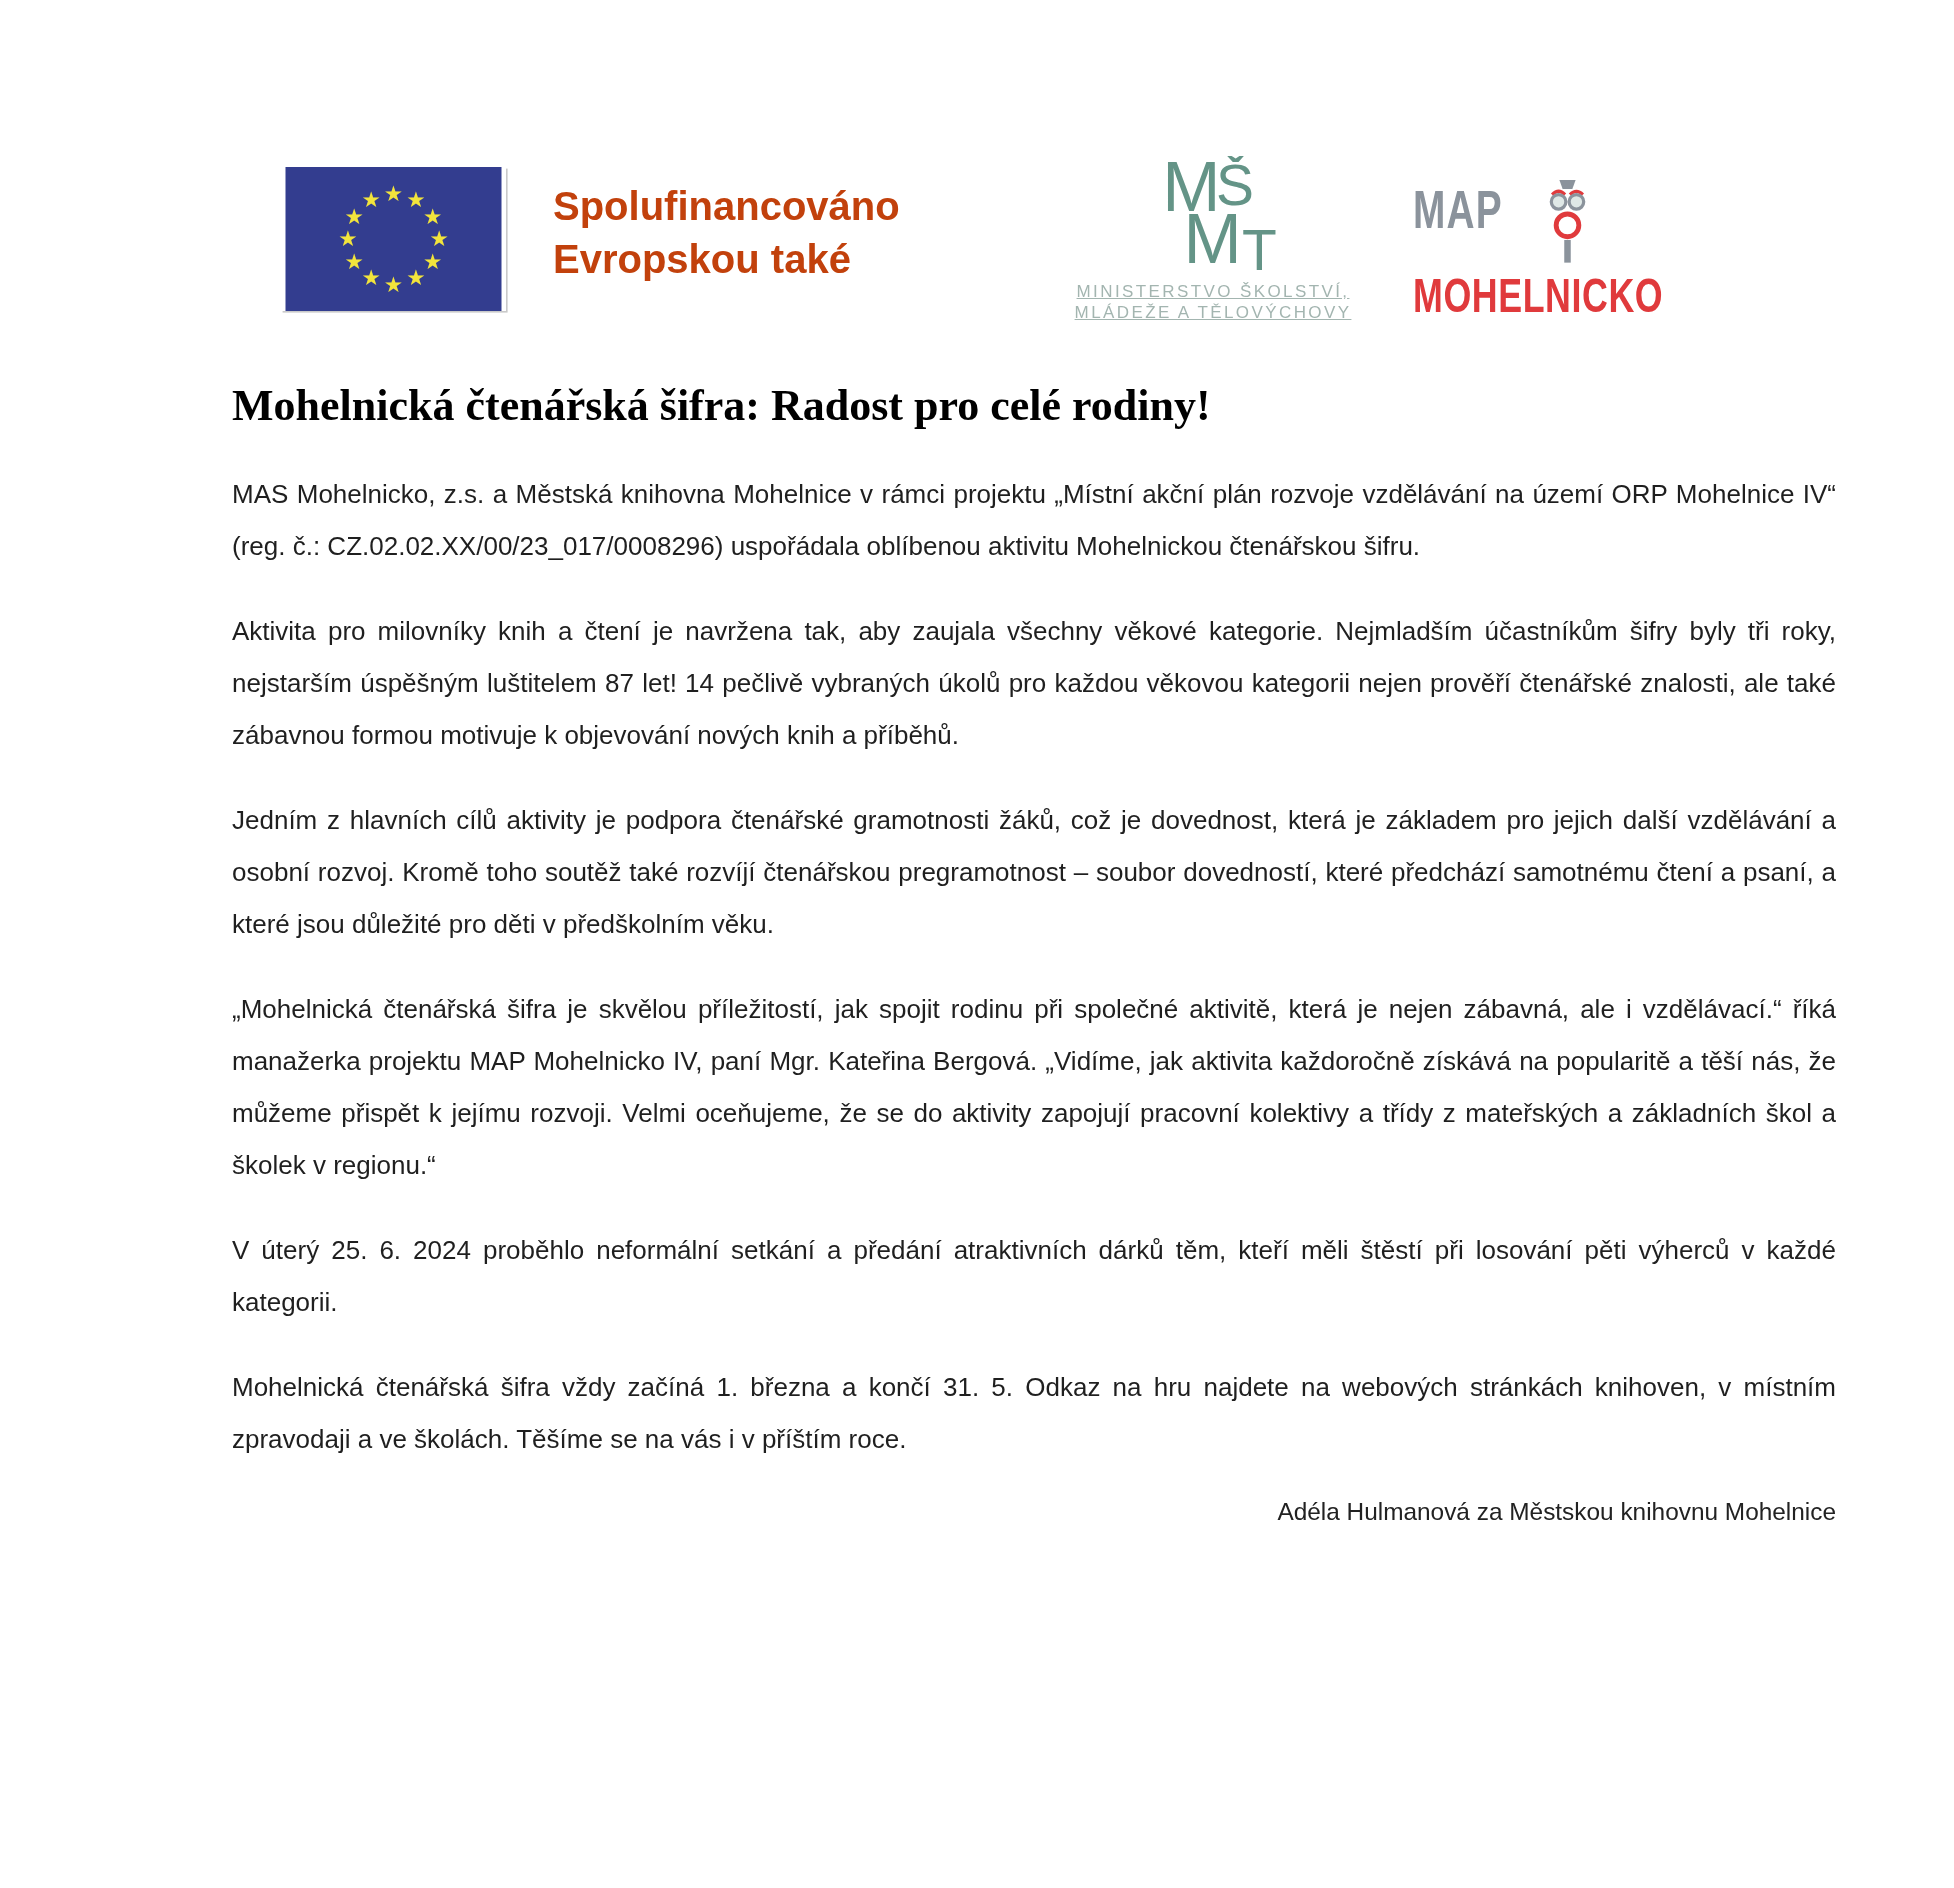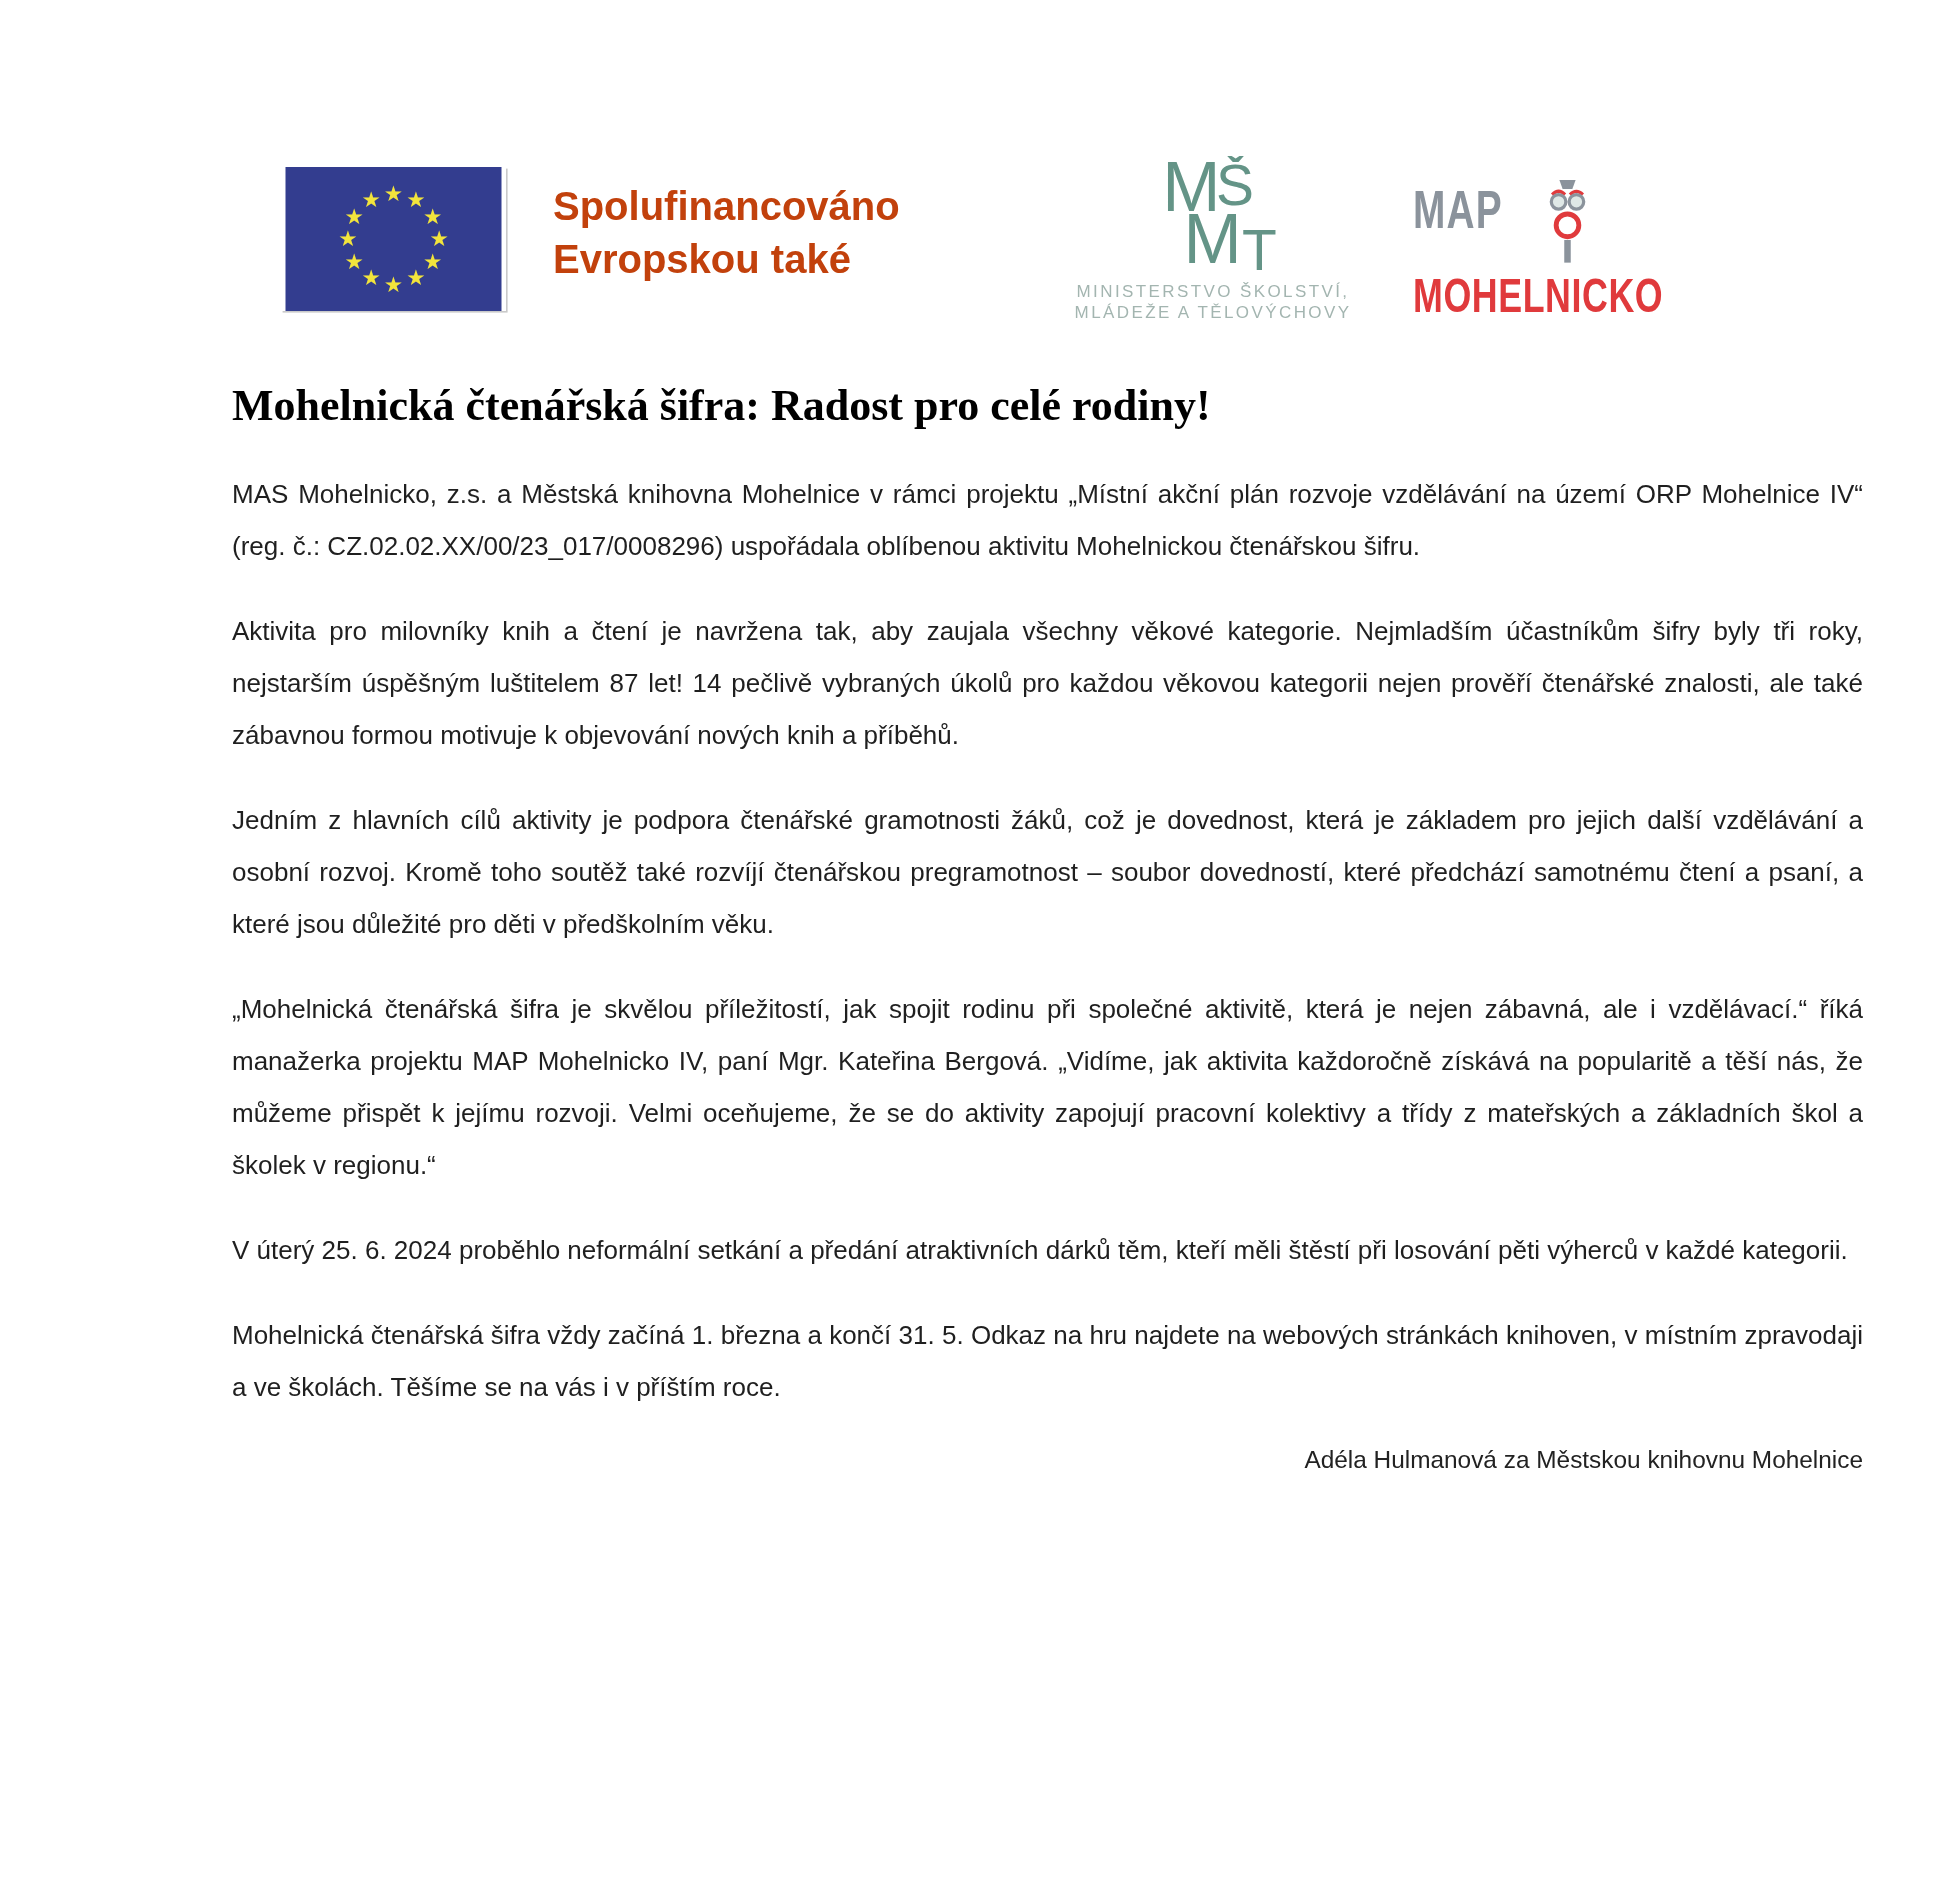--- a/index.html
+++ b/index.html
@@ -23,39 +23,40 @@
     color: #c2410c; letter-spacing: 0px;
   }
 
   .logo-msmt { position: absolute; left: 1042px; top: 156px; width: 342px; text-align: center; }
   .msmt-letters { display: block; margin: 0 auto; }
   .msmt-subtext {
     margin-top: 3.3px;
     font-size: 17px; line-height: 21px;
     color: #a3b5b0; letter-spacing: 2.4px; font-weight: 400;
     white-space: nowrap;
+    text-decoration: underline;
   }
 
   .logo-map { position: absolute; left: 1413px; top: 181px; width: 228px; }
   .map-top { display: flex; align-items: flex-start; }
   .map-word {
     font-size: 54px; font-weight: bold; color: #8b939c;
     display: inline-block; transform: scaleX(0.72); transform-origin: left top;
     letter-spacing: 1.6px; line-height: 57px;
   }
   .map-figure { margin-left: 6.5px; margin-top: -3.3px; }
   .map-name {
     font-size: 49px; font-weight: bold; color: #e03a3c;
     display: inline-block; transform: scaleX(0.73); transform-origin: left top;
     letter-spacing: 0.8px; line-height: 54px; white-space: nowrap;
     margin-top: 4.9px;
   }
 
   
-  .content { margin-left: 232px; margin-right: 92px; }
+  .content { margin-left: 232px; margin-right: 119px; }
   .article-title {
     margin-top: 54px;
     font-family: "Liberation Serif", serif;
     font-weight: bold;
     font-size: 44px;
     color: #000000;
     margin-bottom: 37px;
   }
   .article-paragraph {
     font-size: 26px;

